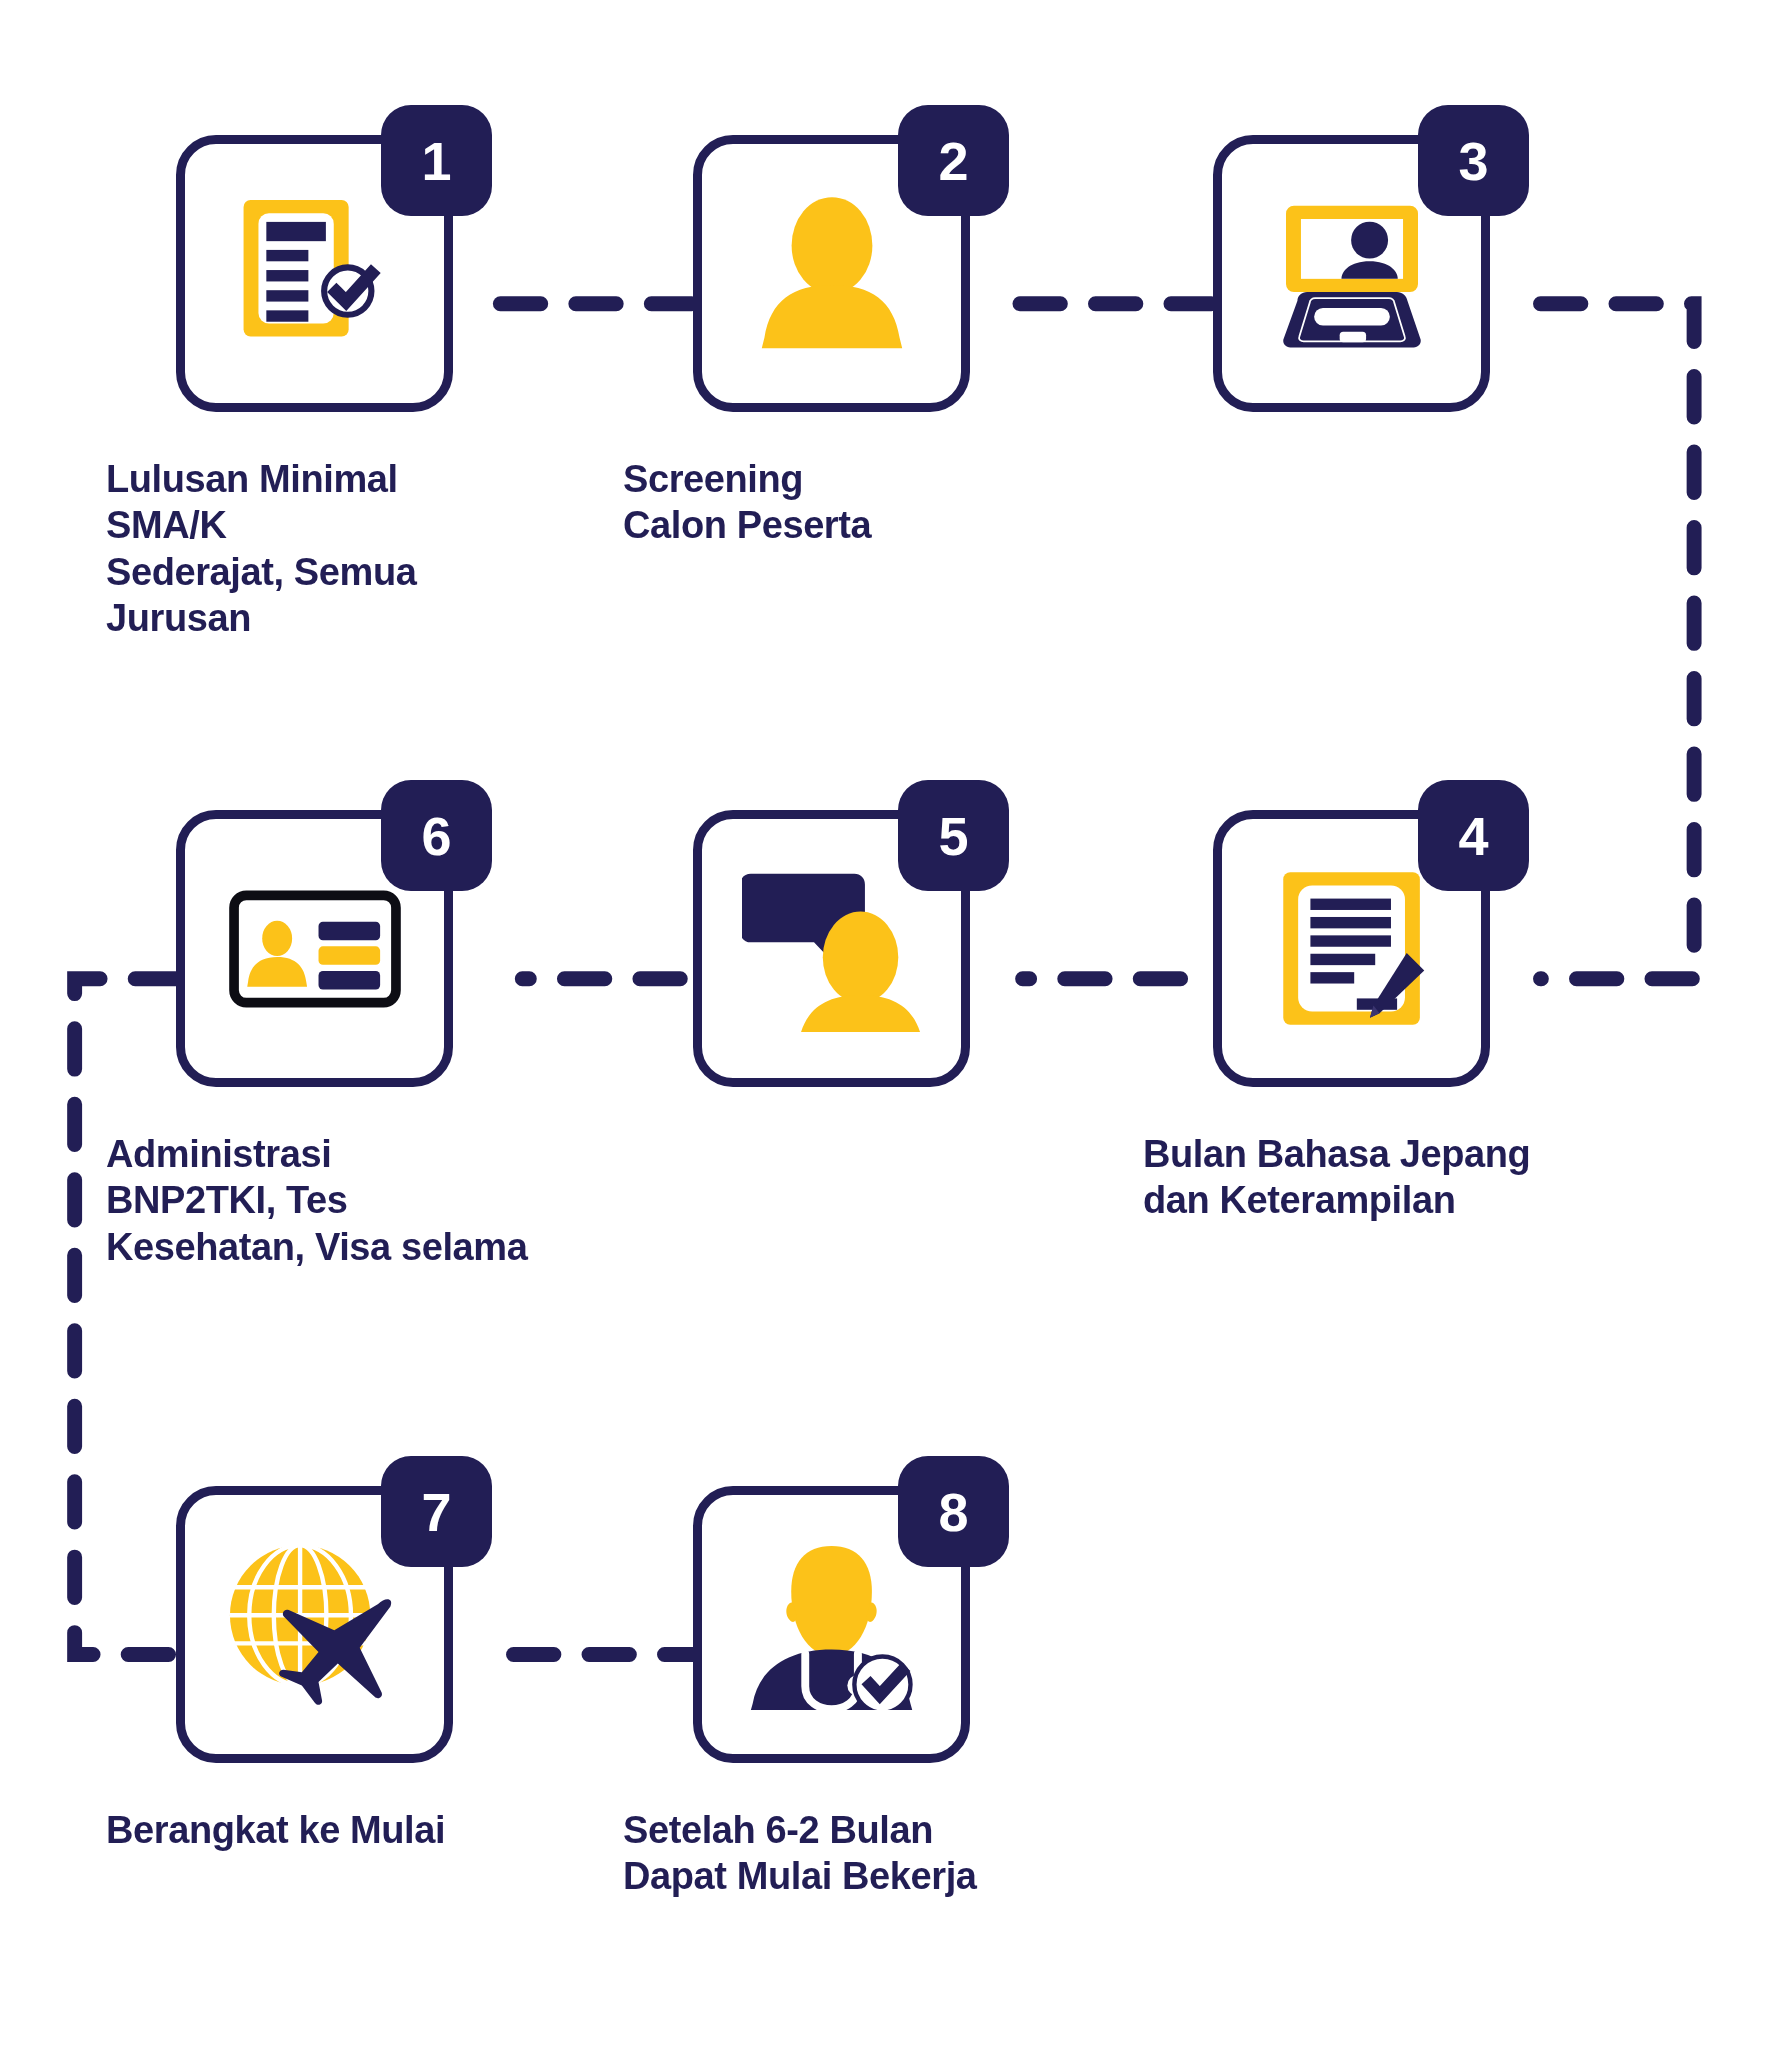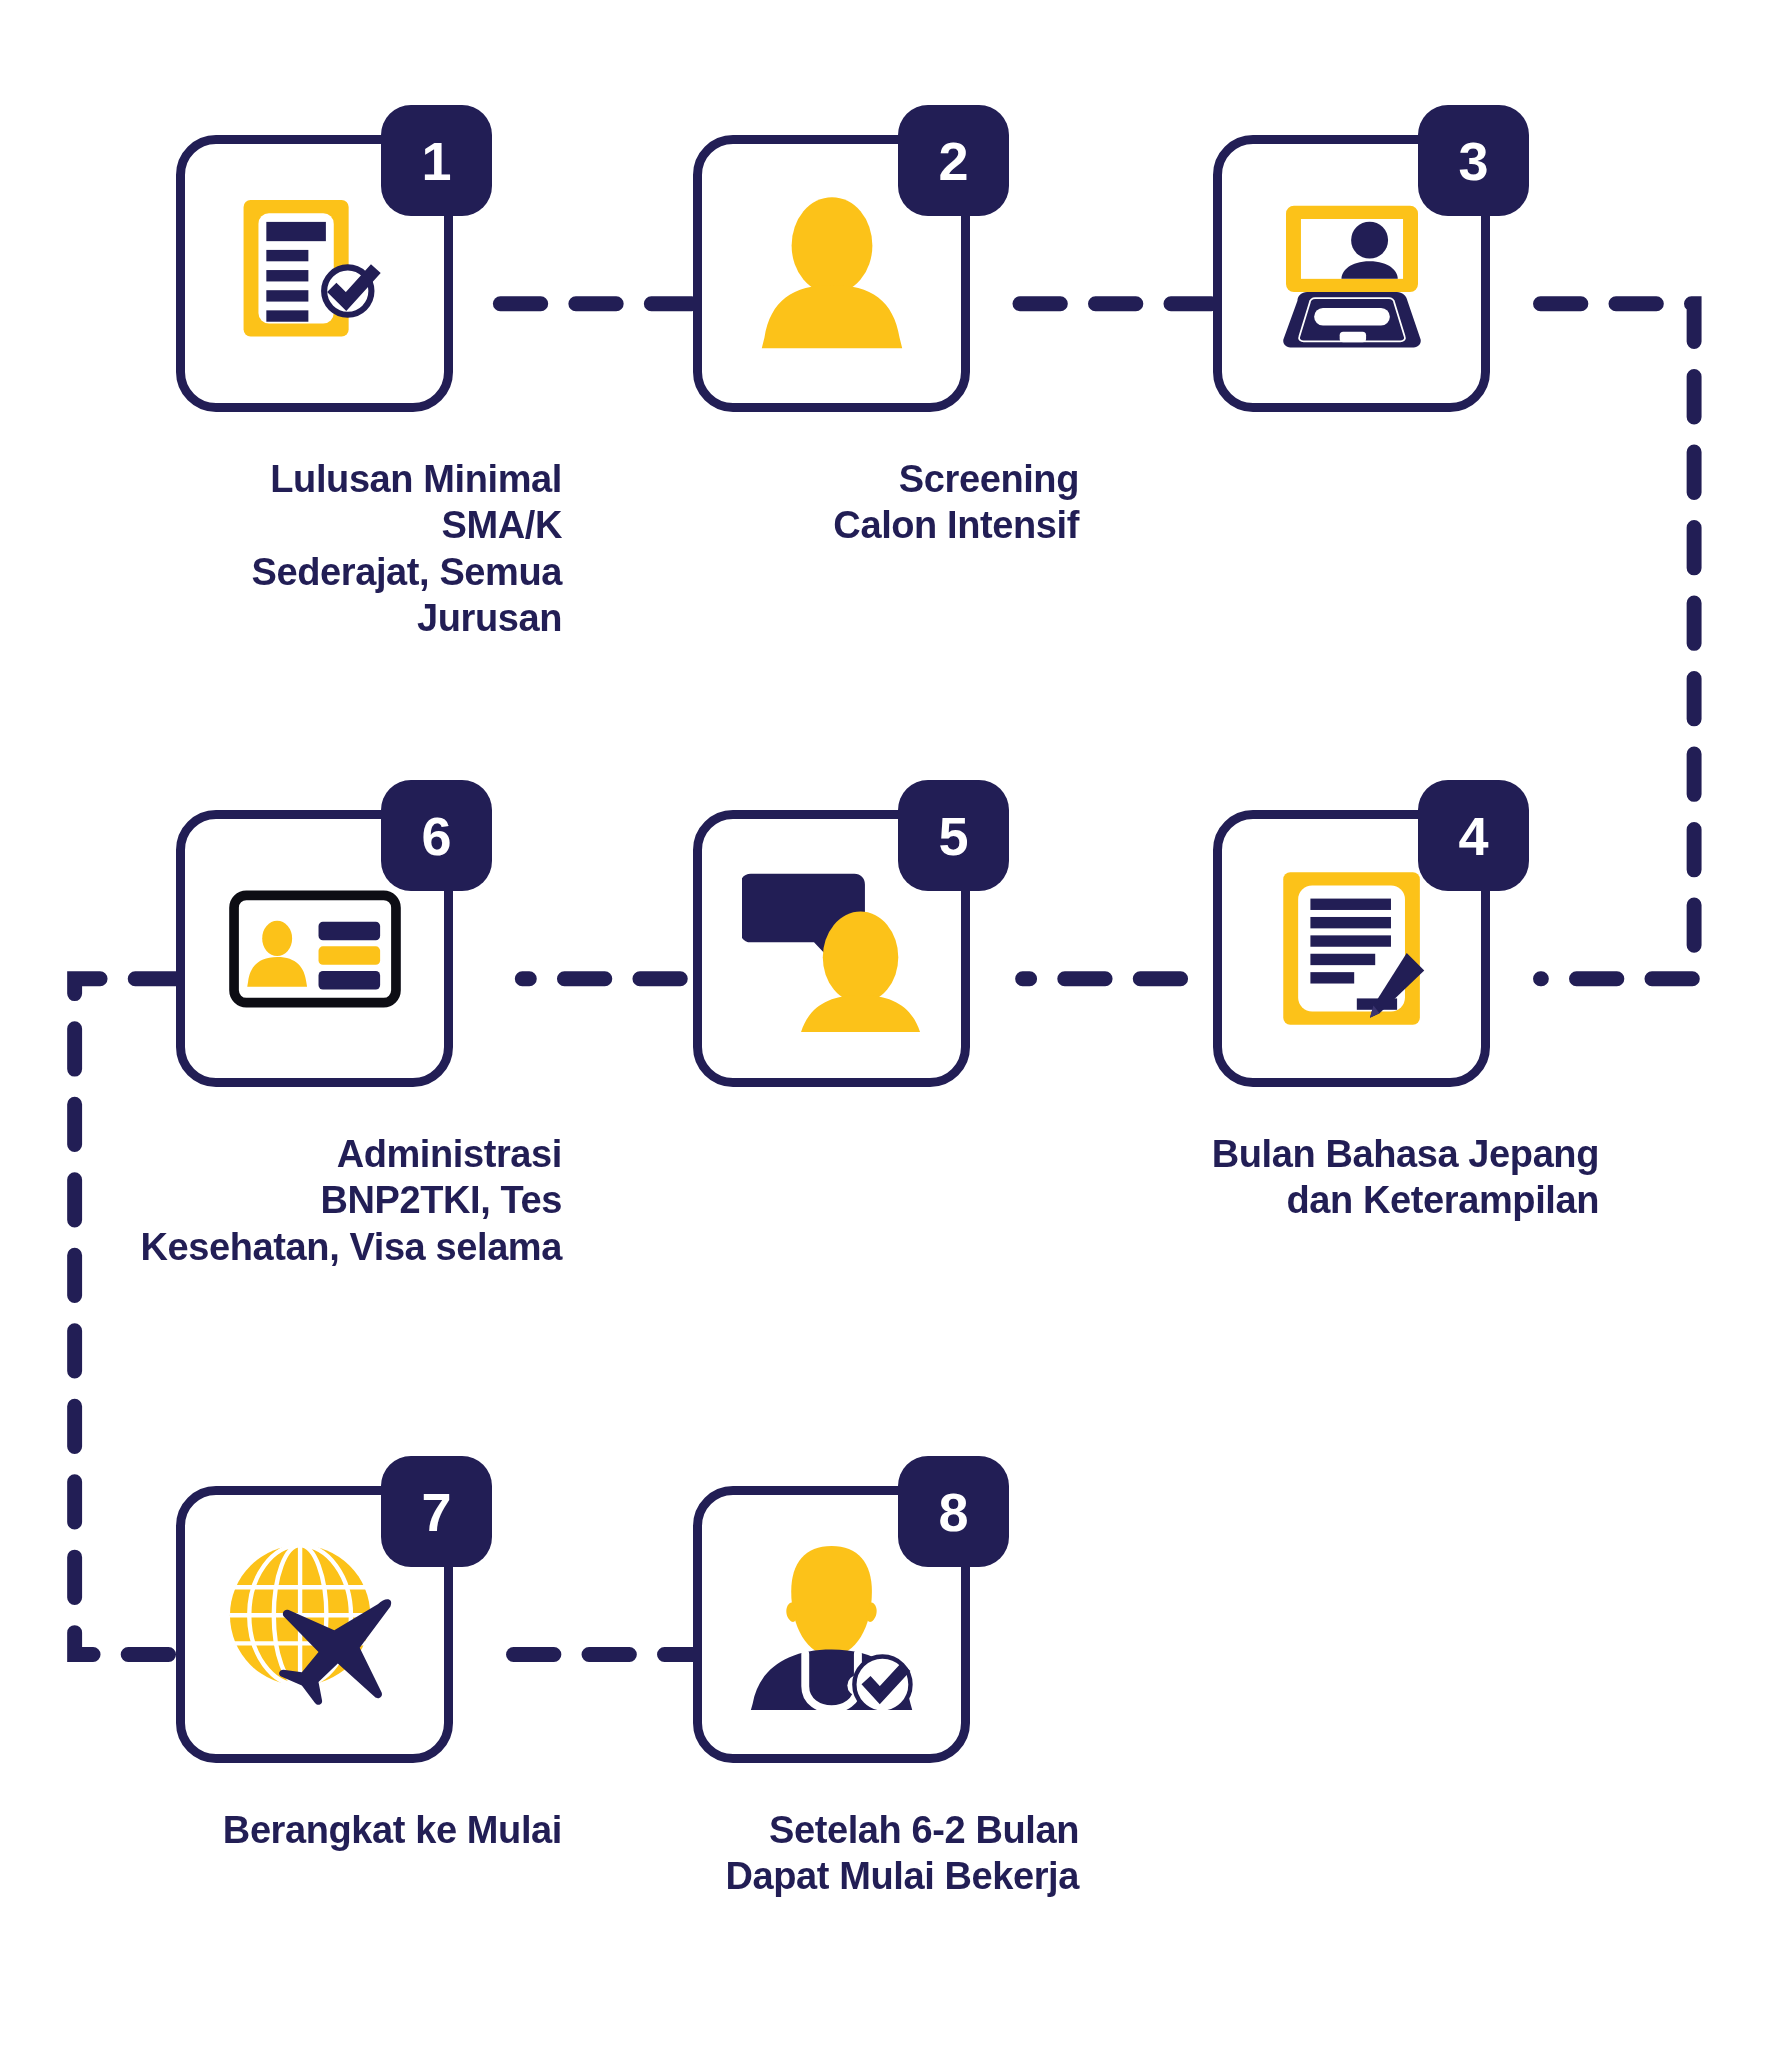--- a/index.html
+++ b/index.html
@@ -71,21 +71,21 @@
     display: flex;
     align-items: center;
     justify-content: center;
   }
   .icon-slot svg { display: block; }
   .caption {
     position: absolute;
     left: -70px;
     top: 351px;
     width: 456px;
-    text-align: right;
+    text-align: left;
     color: #221e55;
     font-size: 38px;
     line-height: 1.22;
     font-weight: bold;
     white-space: pre-line;
     letter-spacing: -0.4px;
   }
 </style>
 </head>
 <body>
@@ -141,21 +141,21 @@
       <div class="icon-slot">
         <svg width="158" height="154" viewBox="0 0 180 175">
           <ellipse cx="90" cy="55" rx="46" ry="55" fill="#fcc219"></ellipse>
           <path d="M 90 100 C 135 100 160 118 167 160 L 170 172 L 10 172 L 13 160
                    C 20 118 45 100 90 100 Z" fill="#fcc219"></path>
         </svg>
       </div>
       <div class="badge">2</div>
     </div>
     <div class="caption">Screening
-Calon Intensif</div>
+Calon Peserta</div>
   </div>
 
   <div class="step" style="left:1213px; top:105px;">
     <div class="card-wrap">
       <div class="card"></div>
       <div class="icon-slot">
         <svg width="176" height="154" viewBox="0 0 200 175">
           <rect x="25" y="10" width="150" height="98" rx="9" fill="#fcc219"></rect>
           <rect x="42" y="25" width="116" height="68" fill="#ffffff"></rect>
           <circle cx="120" cy="49" r="21" fill="#221e55"></circle>

